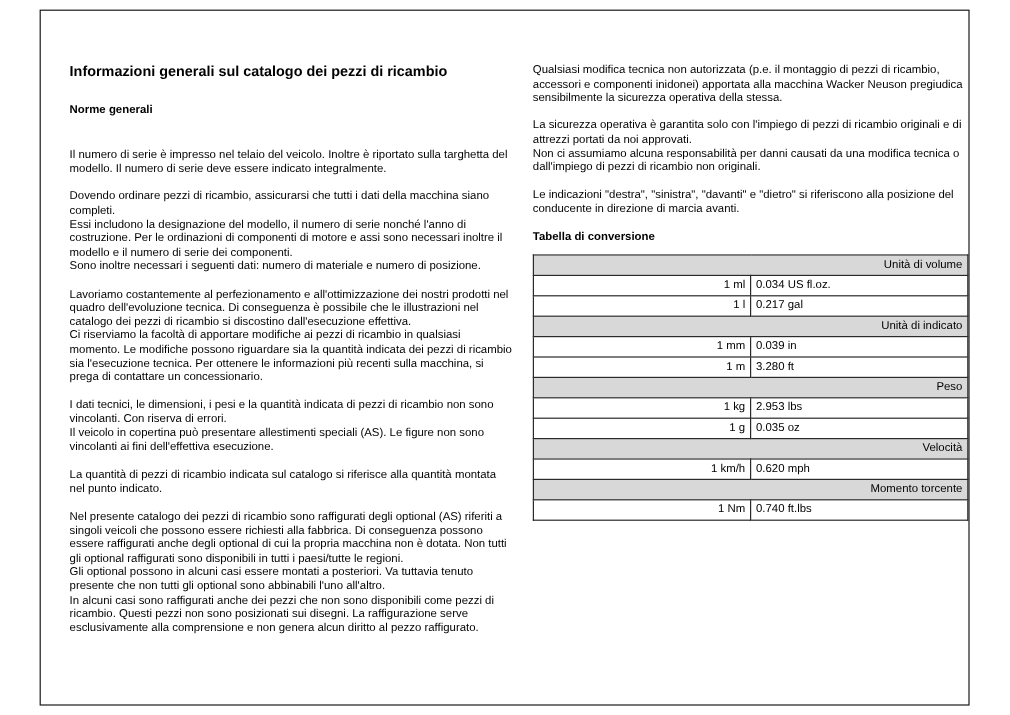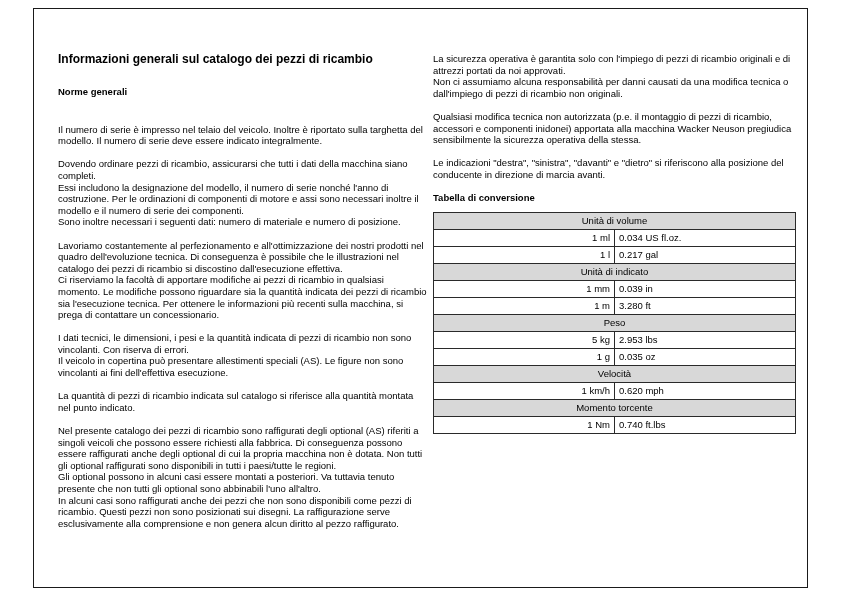--- a/index.html
+++ b/index.html
@@ -21,21 +21,21 @@
     top: 8px;
     width: 775px;
     height: 580px;
     box-sizing: border-box;
     border: 1px solid var(--page-border, #1a1a1a);
     background: #ffffff;
     padding: 44px 11px 0 24px;
   }
   .columns {
     display: flex;
-    gap: 5px;
+    gap: 16px;
   }
   .col-left  { width: 370px; flex: 0 0 auto; }
   .col-right { width: 363px; flex: 0 0 auto; }
 
   .title {
     font-size: 12px;
     font-weight: bold;
     line-height: 13px;
     margin: 0 0 20px 0;
   }
@@ -65,21 +65,21 @@
   }
   .conv-table td {
     border: 1px solid var(--table-border, #2a2a2a);
     height: 14px;
     padding: 1px 4px;
     vertical-align: middle;
     overflow: hidden;
   }
   .conv-table tr.sec td {
     background: var(--table-header-bg, #d8d8d8);
-    text-align: center;
+    text-align: right;
   }
   .conv-table td.c1 { width: 51%; text-align: right; }
 </style>
 </head>
 <body>
 
 <div class="page-frame">
   <div class="columns">
 
     <div class="col-left">
@@ -93,23 +93,23 @@
 Ci riserviamo la facoltà di apportare modifiche ai pezzi di ricambio in qualsiasi momento. Le modifiche possono riguardare sia la quantità indicata dei pezzi di ricambio sia l'esecuzione tecnica. Per ottenere le informazioni più recenti sulla macchina, si prega di contattare un concessionario.</p>
       <p class="para">I dati tecnici, le dimensioni, i pesi e la quantità indicata di pezzi di ricambio non sono vincolanti. Con riserva di errori.
 Il veicolo in copertina può presentare allestimenti speciali (AS). Le figure non sono vincolanti ai fini dell'effettiva esecuzione.</p>
       <p class="para">La quantità di pezzi di ricambio indicata sul catalogo si riferisce alla quantità montata nel punto indicato.</p>
       <p class="para">Nel presente catalogo dei pezzi di ricambio sono raffigurati degli optional (AS) riferiti a singoli veicoli che possono essere richiesti alla fabbrica. Di conseguenza possono essere raffigurati anche degli optional di cui la propria macchina non è dotata. Non tutti gli optional raffigurati sono disponibili in tutti i paesi/tutte le regioni.
 Gli optional possono in alcuni casi essere montati a posteriori. Va tuttavia tenuto presente che non tutti gli optional sono abbinabili l'uno all'altro.
 In alcuni casi sono raffigurati anche dei pezzi che non sono disponibili come pezzi di ricambio. Questi pezzi non sono posizionati sui disegni. La raffigurazione serve esclusivamente alla comprensione e non genera alcun diritto al pezzo raffigurato.</p>
     </div>
 
     <div class="col-right">
+      <p class="para">Qualsiasi modifica tecnica non autorizzata (p.e. il montaggio di pezzi di ricambio, accessori e componenti inidonei) apportata alla macchina Wacker Neuson pregiudica sensibilmente la sicurezza operativa della stessa.</p>
       <p class="para">La sicurezza operativa è garantita solo con l'impiego di pezzi di ricambio originali e di attrezzi portati da noi approvati.
 Non ci assumiamo alcuna responsabilità per danni causati da una modifica tecnica o dall'impiego di pezzi di ricambio non originali.</p>
-      <p class="para">Qualsiasi modifica tecnica non autorizzata (p.e. il montaggio di pezzi di ricambio, accessori e componenti inidonei) apportata alla macchina Wacker Neuson pregiudica sensibilmente la sicurezza operativa della stessa.</p>
       <p class="para">Le indicazioni "destra", "sinistra", "davanti" e "dietro" si riferiscono alla posizione del conducente in direzione di marcia avanti.</p>
 
       <h3 class="table-title">Tabella di conversione</h3>
 
       <table class="conv-table">
         <tbody>
           <tr class="sec">
             <td colspan="2">Unità di volume</td>
           </tr>
           <tr>
@@ -130,21 +130,21 @@
           </tr>
           <tr>
             <td class="c1">1 m</td>
             <td class="c2">3.280 ft</td>
           </tr>
 
           <tr class="sec">
             <td colspan="2">Peso</td>
           </tr>
           <tr>
-            <td class="c1">5 kg</td>
+            <td class="c1">1 kg</td>
             <td class="c2">2.953 lbs</td>
           </tr>
           <tr>
             <td class="c1">1 g</td>
             <td class="c2">0.035 oz</td>
           </tr>
 
           <tr class="sec">
             <td colspan="2">Velocità</td>
           </tr>

